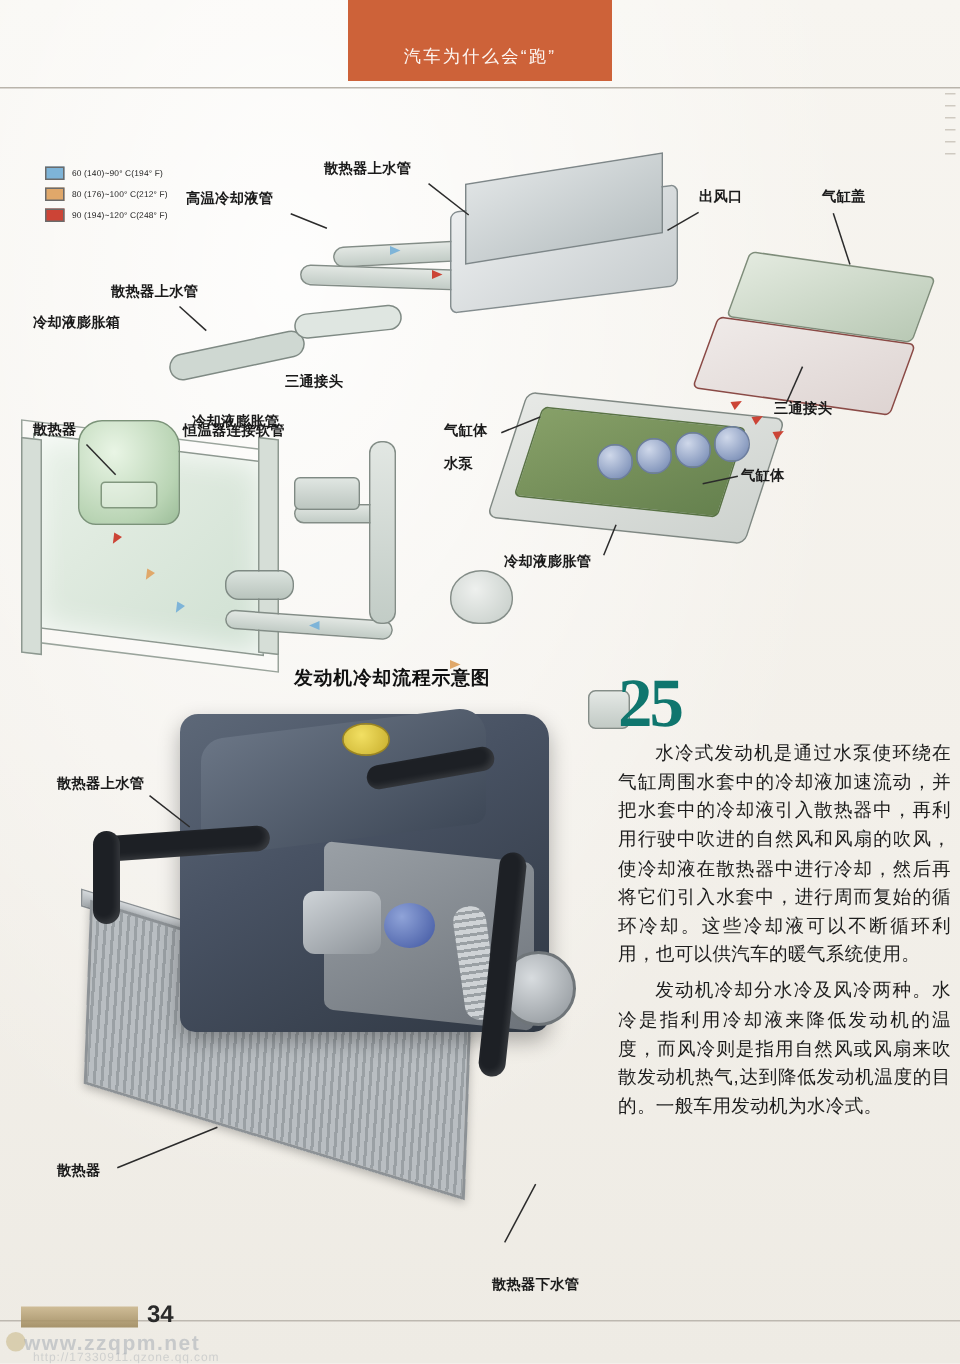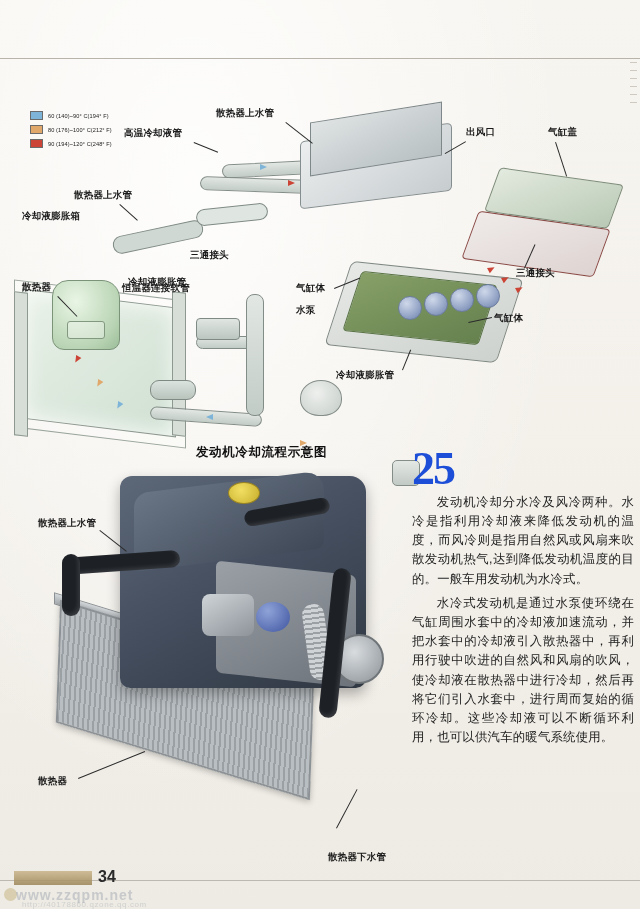--- a/index.html
+++ b/index.html
@@ -133,21 +133,21 @@
   .ar-l{border-right:7px solid;border-top:3.2px solid transparent;border-bottom:3.2px solid transparent;}
   .ar-d{border-top:7px solid;border-left:3.2px solid transparent;border-right:3.2px solid transparent;}
 
   .cap{
     position:absolute;font-size:12.5px;font-weight:700;letter-spacing:.6px;color:#111;
   }
 
   
   .article{position:absolute;left:412px;top:450px;width:222px;}
   .art-num{
-    font-size:46px;font-weight:700;color:#1d4ed8;line-height:.82;
+    font-size:46px;font-weight:700;color:#0f766e;line-height:.82;
     letter-spacing:-2px;font-family:"Liberation Serif",serif;
   }
   .art-title{
     font-size:17px;font-weight:700;color:#cc2f24;letter-spacing:.5px;
     margin-top:-2px;
   }
   .art-body p{
     margin:5px 0 0 0;font-size:12.4px;line-height:1.55;
     text-align:justify;color:#1d1d1d;text-indent:2em;
     letter-spacing:.2px;
@@ -234,20 +234,23 @@
     background:rgba(190,170,110,.45);
   }
 </style>
 </head>
 <body>
 
 <div class="page">
   <div class="paper-tint"></div>
 
   <div class="header-band">
+    <div class="header-banner">
+      <span>汽车为什么会“跑”</span>
+    </div>
     <div class="header-rule"></div>
   </div>
   <div class="edge-marks">
     <i></i>
       <i></i>
       <i></i>
       <i></i>
       <i></i>
       <i></i>
   </div>
@@ -385,22 +388,22 @@
   </div>
   <div class="leader" style="left:492px;top:318px;width:24px;transform:rotate(168deg);"></div>
 
   <div class="cap" style="left:196px;top:444px;">
     <span>发动机冷却流程示意图</span>
   </div>
 
   <div class="article">
     <div class="art-num">25</div>
     <div class="art-body">
+      <p>水冷式发动机是通过水泵使环绕在气缸周围水套中的冷却液加速流动，并把水套中的冷却液引入散热器中，再利用行驶中吹进的自然风和风扇的吹风，使冷却液在散热器中进行冷却，然后再将它们引入水套中，进行周而复始的循环冷却。这些冷却液可以不断循环利用，也可以供汽车的暖气系统使用。</p>
       <p>发动机冷却分水冷及风冷两种。水冷是指利用冷却液来降低发动机的温度，而风冷则是指用自然风或风扇来吹散发动机热气,达到降低发动机温度的目的。一般车用发动机为水冷式。</p>
-      <p>水冷式发动机是通过水泵使环绕在气缸周围水套中的冷却液加速流动，并把水套中的冷却液引入散热器中，再利用行驶中吹进的自然风和风扇的吹风，使冷却液在散热器中进行冷却，然后再将它们引入水套中，进行周而复始的循环冷却。这些冷却液可以不断循环利用，也可以供汽车的暖气系统使用。</p>
     </div>
   </div>
 
   <div class="photo">
     <div class="ph-rad-rail"></div>
     <div class="ph-rad"></div>
     <div class="ph-engine">
       <div class="ph-cover"></div>
       <div class="ph-cap"></div>
       <div class="ph-block"></div>
@@ -430,15 +433,15 @@
   </div>
   <div class="leader" style="left:336px;top:828px;width:44px;transform:rotate(-62deg);"></div>
 
 
   <div class="footer">
     <div class="foot-rule"></div>
     <div class="foot-bar"></div>
     <div class="foot-num">34</div>
     <div class="wm-badge"></div>
     <div class="watermark">www.zzqpm.net</div>
-    <div class="watermark2">http://40178860.qzone.qq.com</div>
+    <div class="watermark2">http://17330911.qzone.qq.com</div>
   </div>
 </div>
 
 </body></html>

